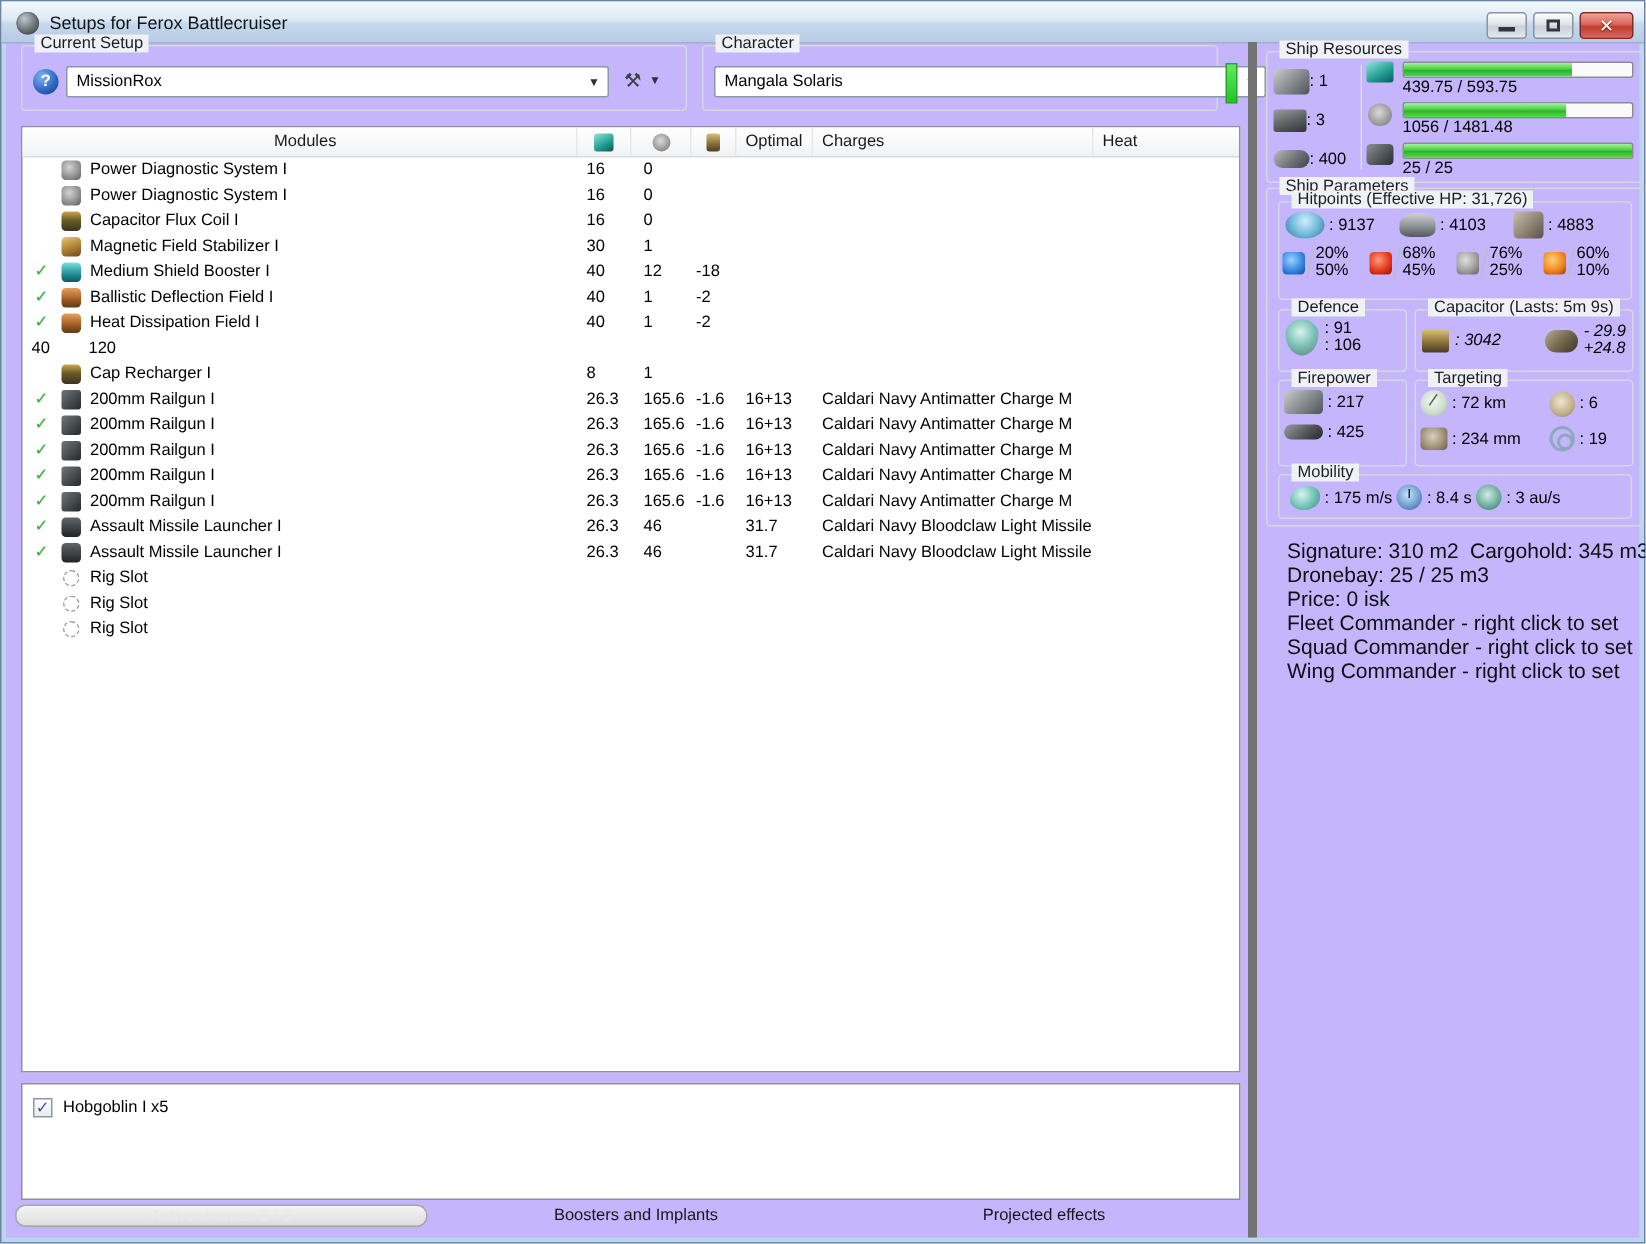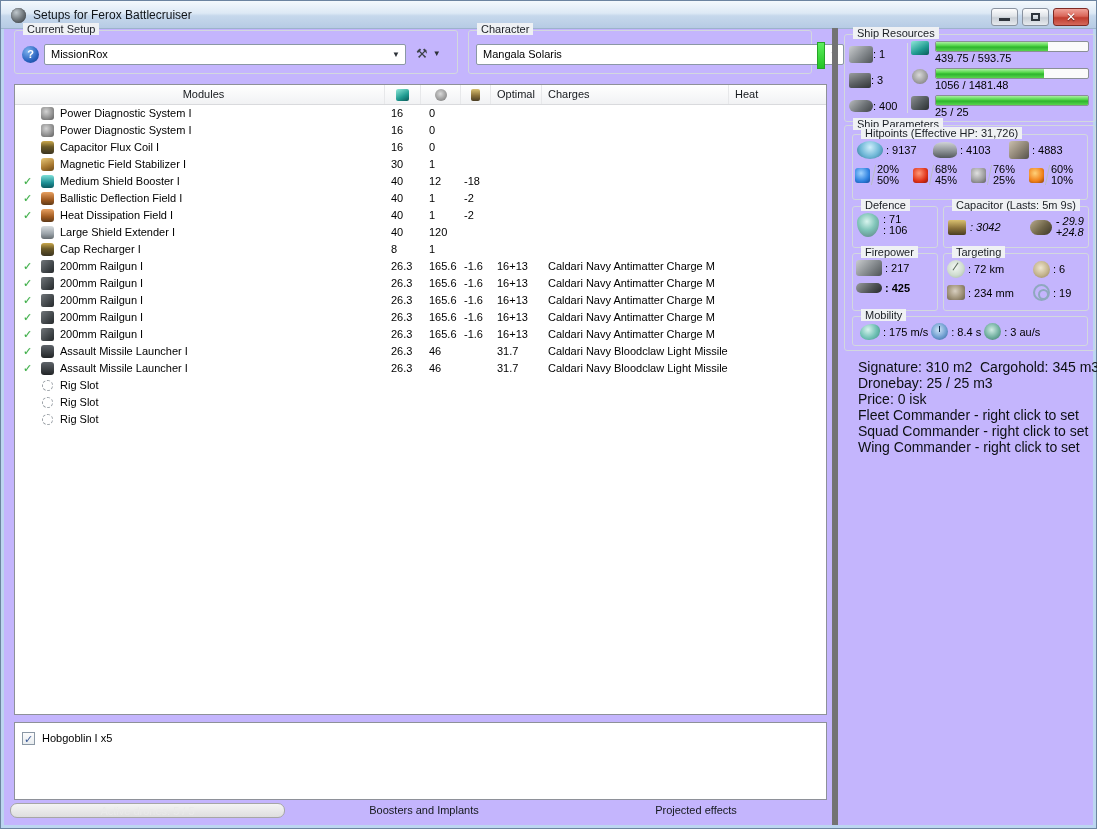--- a/index.html
+++ b/index.html
@@ -281,25 +281,20 @@
         <span>Heat Dissipation Field I</span>
       </div>
       <div class="td c-cpu">40</div>
       <div class="td c-pg">1</div>
       <div class="td c-cap">-2</div>
       <div class="td c-opt"></div>
       <div class="td c-chg"></div>
       <div class="td c-heat"></div>
     </div>
         <div class="trow">
-      <div class="td c-mod">
-        <span class="chk-col"></span>
-        <span class="mi mi-shield-extender"></span>
-        <span>Large Shield Extender I</span>
-      </div>
       <div class="td c-cpu">40</div>
       <div class="td c-pg">120</div>
       <div class="td c-cap"></div>
       <div class="td c-opt"></div>
       <div class="td c-chg"></div>
       <div class="td c-heat"></div>
     </div>
         <div class="trow">
       <div class="td c-mod">
         <span class="chk-col"></span>
@@ -556,21 +551,21 @@
               </div>
           </div>
         </div>
       </div>
 
       <div class="rp-gb" style="left:7px;top:80px;width:86px;height:42px;">
         <span class="gb-label">Defence</span>
         <div class="stat-line" style="margin-top:6px;">
           <span class="ri-defshield"></span>
           <span class="rvals">
-              <span>: 71</span>
+              <span>: 91</span>
               <span>: 106</span>
             </span>
         </div>
       </div>
 
       <div class="rp-gb" style="left:98px;top:80px;width:146px;height:42px;">
         <span class="gb-label">Capacitor (Lasts: 5m 9s)</span>
         <div class="stat-line" style="margin-top:9px;justify-content:space-between;padding-right:4px;font-style:italic;">
           <span class="stat-line">
               <span class="ri-capbat"></span>
@@ -585,21 +580,21 @@
           </span>
         </div>
       </div>
 
       <div class="rp-gb" style="left:7px;top:127px;width:86px;height:58px;">
         <span class="gb-label">Firepower</span>
         <div class="stat-line" style="margin-top:6px;">
             <span class="ri-fpturret"></span>
             <span>: 217</span>
           </div>
-        <div class="stat-line" style="margin-top:6px;font-weight:bold;">
+        <div class="stat-line" style="margin-top:6px;">
             <span class="ri-fpmissile"></span>
             <span>: 425</span>
           </div>
       </div>
 
       <div class="rp-gb" style="left:98px;top:127px;width:146px;height:58px;">
         <span class="gb-label">Targeting</span>
         <div class="stat-line" style="margin-top:6px;">
           <span class="stat-line" style="flex:0 0 86px;">
               <span class="ri-radar"></span>

